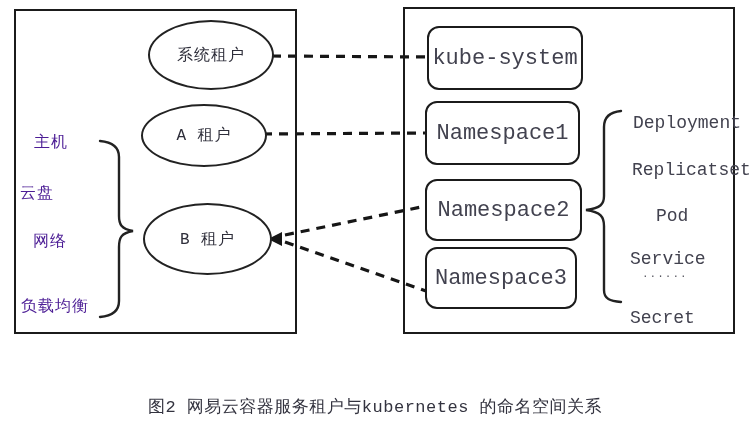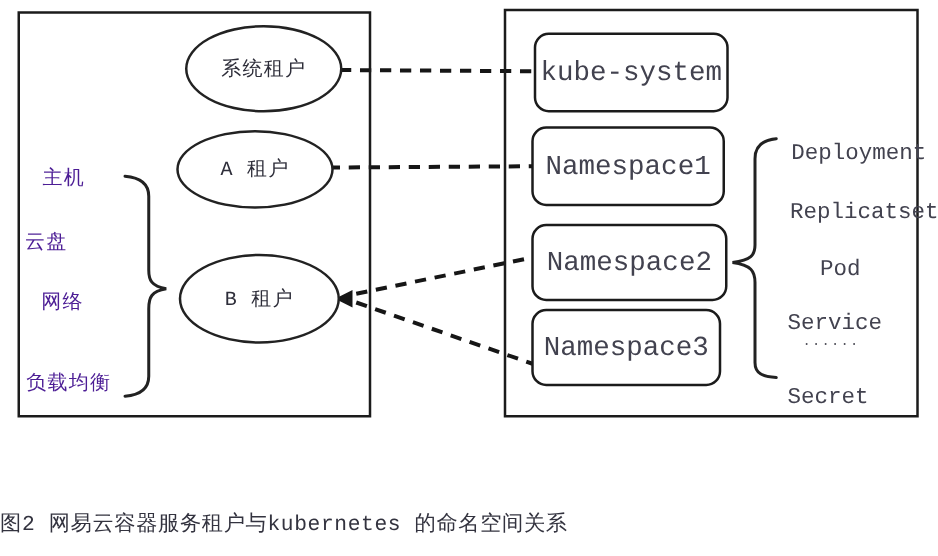--- a/index.html
+++ b/index.html
@@ -93,23 +93,23 @@
   }
   .obj-0 { left: 633px; top: 113px; }
   .obj-1 { left: 632px; top: 160px; }
   .obj-2 { left: 632px; top: 206px; margin-left: 24px; }
   .obj-3 { left: 630px; top: 249px; }
   .obj-4 { left: 642px; top: 268px; font-size: 11px; letter-spacing: 1px; color: #55555f; }
   .obj-5 { left: 630px; top: 289px; margin-top: 19px; }
   .caption {
     position: absolute;
     left: 0;
-    top: 407px;
+    top: 395px;
     width: 750px;
-    text-align: left;
+    text-align: center;
     font-size: 17px;
     letter-spacing: 0.5px;
     color: #33333f;
   }
 </style>
 </head>
 <body>
 
 <div class="stage">
 

